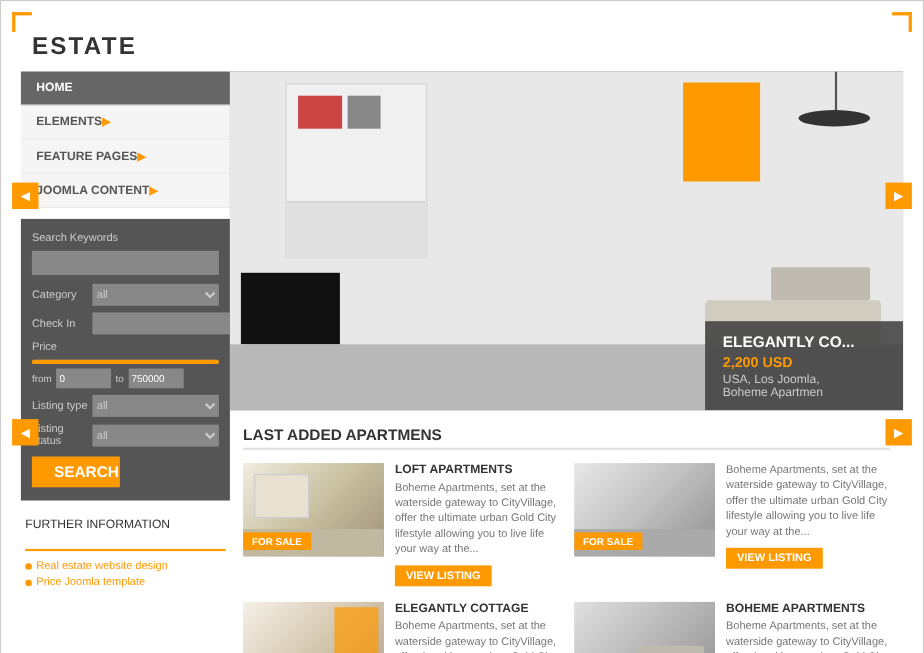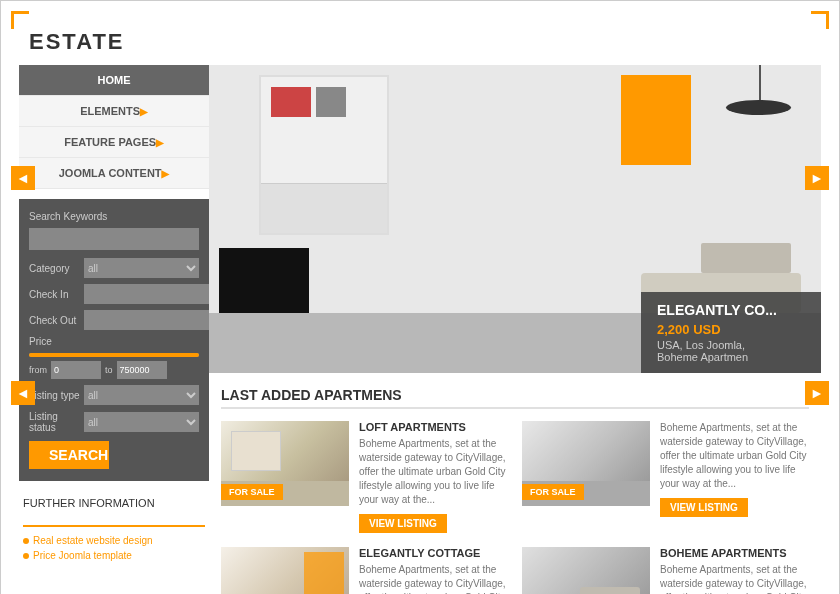--- a/index.html
+++ b/index.html
@@ -36,21 +36,21 @@
     .site-name { font-size: 22px; font-weight: bold; color: #333; letter-spacing: 2px; }
 
     
     .main { display: flex; }
 
     
     .sidebar { width: 190px; flex-shrink: 0; background: #fff; }
 
     
     .nav { margin-bottom: 10px; }
-    .nav-item { display: flex; align-items: center; justify-content: center; padding: 9px 14px; font-size: 11px; font-weight: bold; color: #555; cursor: pointer; border-bottom: 1px solid #e8e8e8; background: #f5f5f5; }
+    .nav-item { display: flex; align-items: center; justify-content: flex-start; padding: 9px 14px; font-size: 11px; font-weight: bold; color: #555; cursor: pointer; border-bottom: 1px solid #e8e8e8; background: #f5f5f5; }
     .nav-item.active { background: #666; color: #fff; }
     .nav-arrow { color: #f90; font-size: 10px; }
 
     
     .search-box { background: #555; padding: 12px 10px; margin-bottom: 8px; }
     .search-label { color: #ccc; font-size: 10px; margin-bottom: 6px; display: block; }
     .search-input { width: 100%; height: 22px; background: #888; border: none; margin-bottom: 8px; padding: 0 4px; color: #fff; font-size: 10px; }
     .search-row { display: flex; align-items: center; margin-bottom: 6px; }
     .search-row-label { color: #ccc; font-size: 10px; width: 55px; flex-shrink: 0; }
     .search-row-input { flex: 1; height: 20px; background: #888; border: none; color: #fff; font-size: 10px; padding: 0 4px; }
@@ -153,24 +153,20 @@
             <select class="search-row-select">
               <option>all</option>
             </select>
           </div>
 
           <div class="search-row">
             <span class="search-row-label">Check In</span>
             <input class="search-row-input" type="text" style="">
           </div>
 
-          <div class="search-row">
-            <span class="search-row-label">Check Out</span>
-            <input class="search-row-input" type="text" style="">
-          </div>
 
           <span class="search-label">Price</span>
           <div class="price-slider-track">
             <div class="price-slider-fill"></div>
           </div>
           <div class="price-range-row">
             <span class="price-range-label">from</span>
             <input class="price-range-input" type="text" value="0" style="">
             <span class="price-range-label">to</span>
             <input class="price-range-input" type="text" value="750000" style="">

